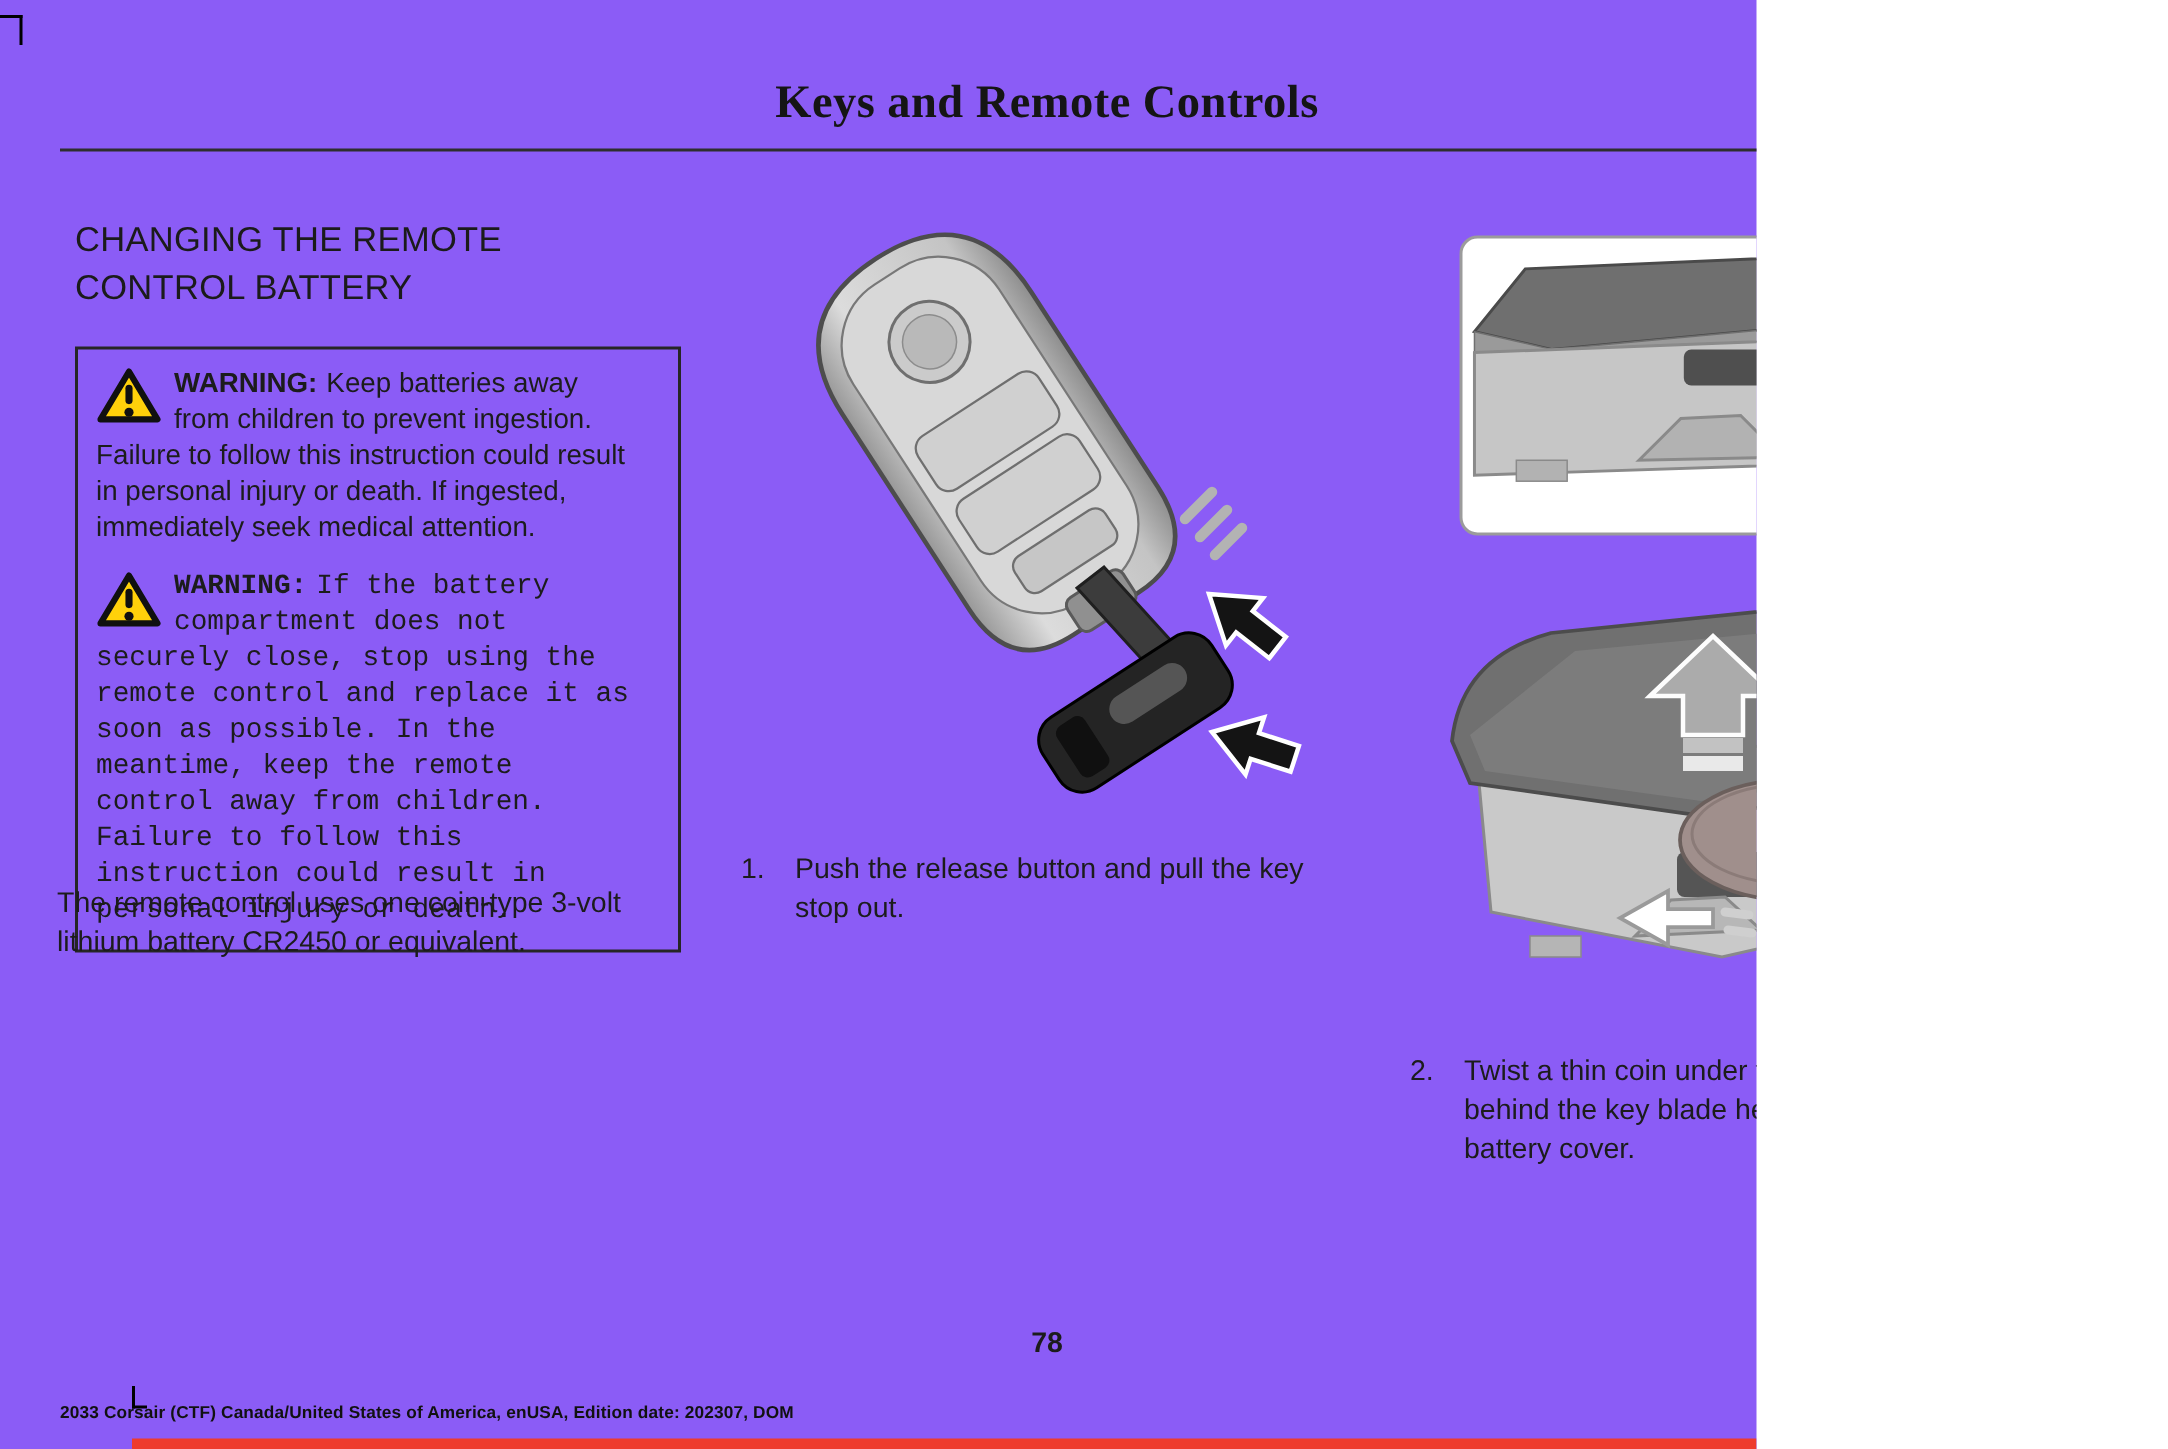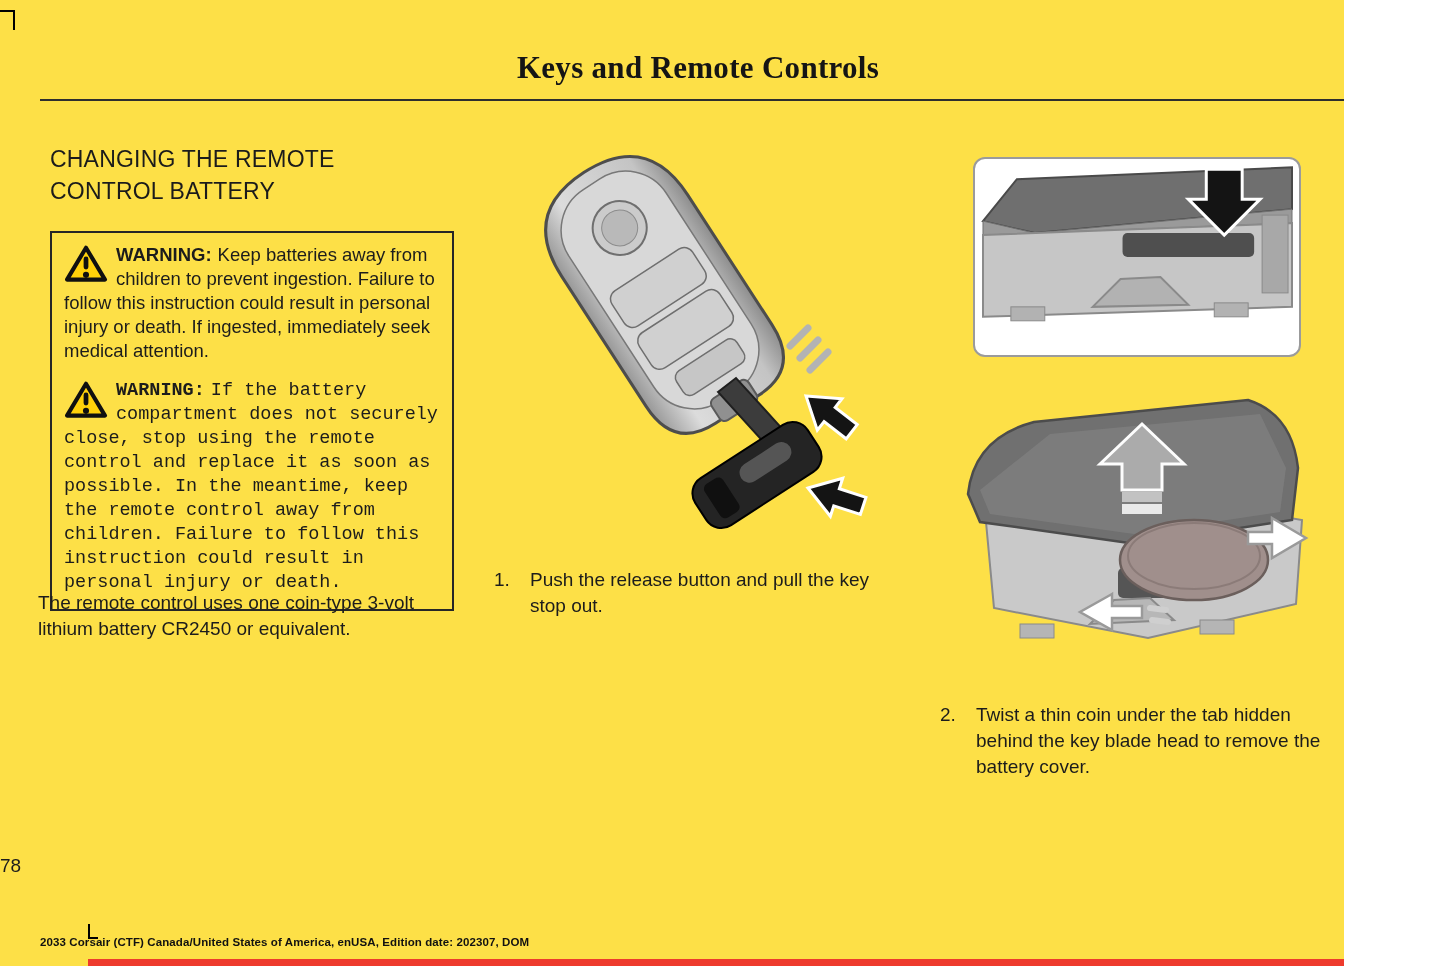--- a/index.html
+++ b/index.html
@@ -1,19 +1,19 @@
 <!DOCTYPE html>
 <html><head>
 <meta charset="utf-8">
 <style>
   html,body{margin:0;padding:0;background:#ffffff;}
   .page{
     position:relative;
-    width:1344px;height:966px;
-    background:#fde047;
+    width:1171px;height:966px;
+    background:#8b5cf6;
     font-family:"Liberation Sans",sans-serif;
     color:#1c1c1c;
     overflow:hidden;
   }
   
   .doc-title{
     position:absolute;left:0;top:50px;width:1396px;
     text-align:center;
     font-family:"Liberation Serif",serif;
     font-weight:700;font-size:31px;color:#151515;
@@ -26,21 +26,21 @@
   
   .section-heading{
     position:absolute;left:50px;top:143px;width:360px;
     font-size:23px;font-weight:400;line-height:32px;color:#1b1b1b;
     letter-spacing:0.2px;
   }
   .warning-box{
     position:absolute;left:50px;top:231px;width:404px;min-height:346px;
     box-sizing:border-box;
     border:2.5px solid #262626;
-    padding:10px 4px 14px 12px;
+    padding:10px 28px 14px 12px;
   }
   .warning-para{
     margin:0;font-size:18.5px;line-height:24px;color:#1c1c1c;
   }
   .warning-para + .warning-para{margin-top:16px;font-family:Liberation Mono, monospace;}
   .warn-tri{
     float:left;width:44px;height:38px;margin:2px 8px 2px 0;
   }
   .warn-label{font-weight:700;margin-right:6px;}
   .intro-text{
@@ -62,22 +62,22 @@
   .illu-fob{position:absolute;left:490px;top:150px;width:420px;height:400px;}
   .closeup-frame{
     position:absolute;left:973px;top:157px;width:328px;height:200px;
     box-sizing:border-box;border:2px solid #9b9b9b;border-radius:12px;
     overflow:hidden;background:#ffffff;
   }
   .closeup-frame svg{width:100%;height:100%;display:block;}
   .illu-cover{position:absolute;left:950px;top:372px;width:380px;height:300px;}
   
   .page-number{
-    position:absolute;left:0;top:855px;width:1396px;
-    font-size:19px;color:#1c1c1c;
+    position:absolute;left:0;top:885px;width:1396px;text-align:center;
+    font-size:19px;color:#1c1c1c;font-weight:bold;
   }
   .footer-edition{
     position:absolute;left:40px;top:936px;
     font-size:11.5px;font-weight:700;color:#111;letter-spacing:0.1px;
   }
   .footer-bar{
     position:absolute;left:88px;right:0;bottom:0;height:7px;
     background:#ee3b2d;
   }
   

